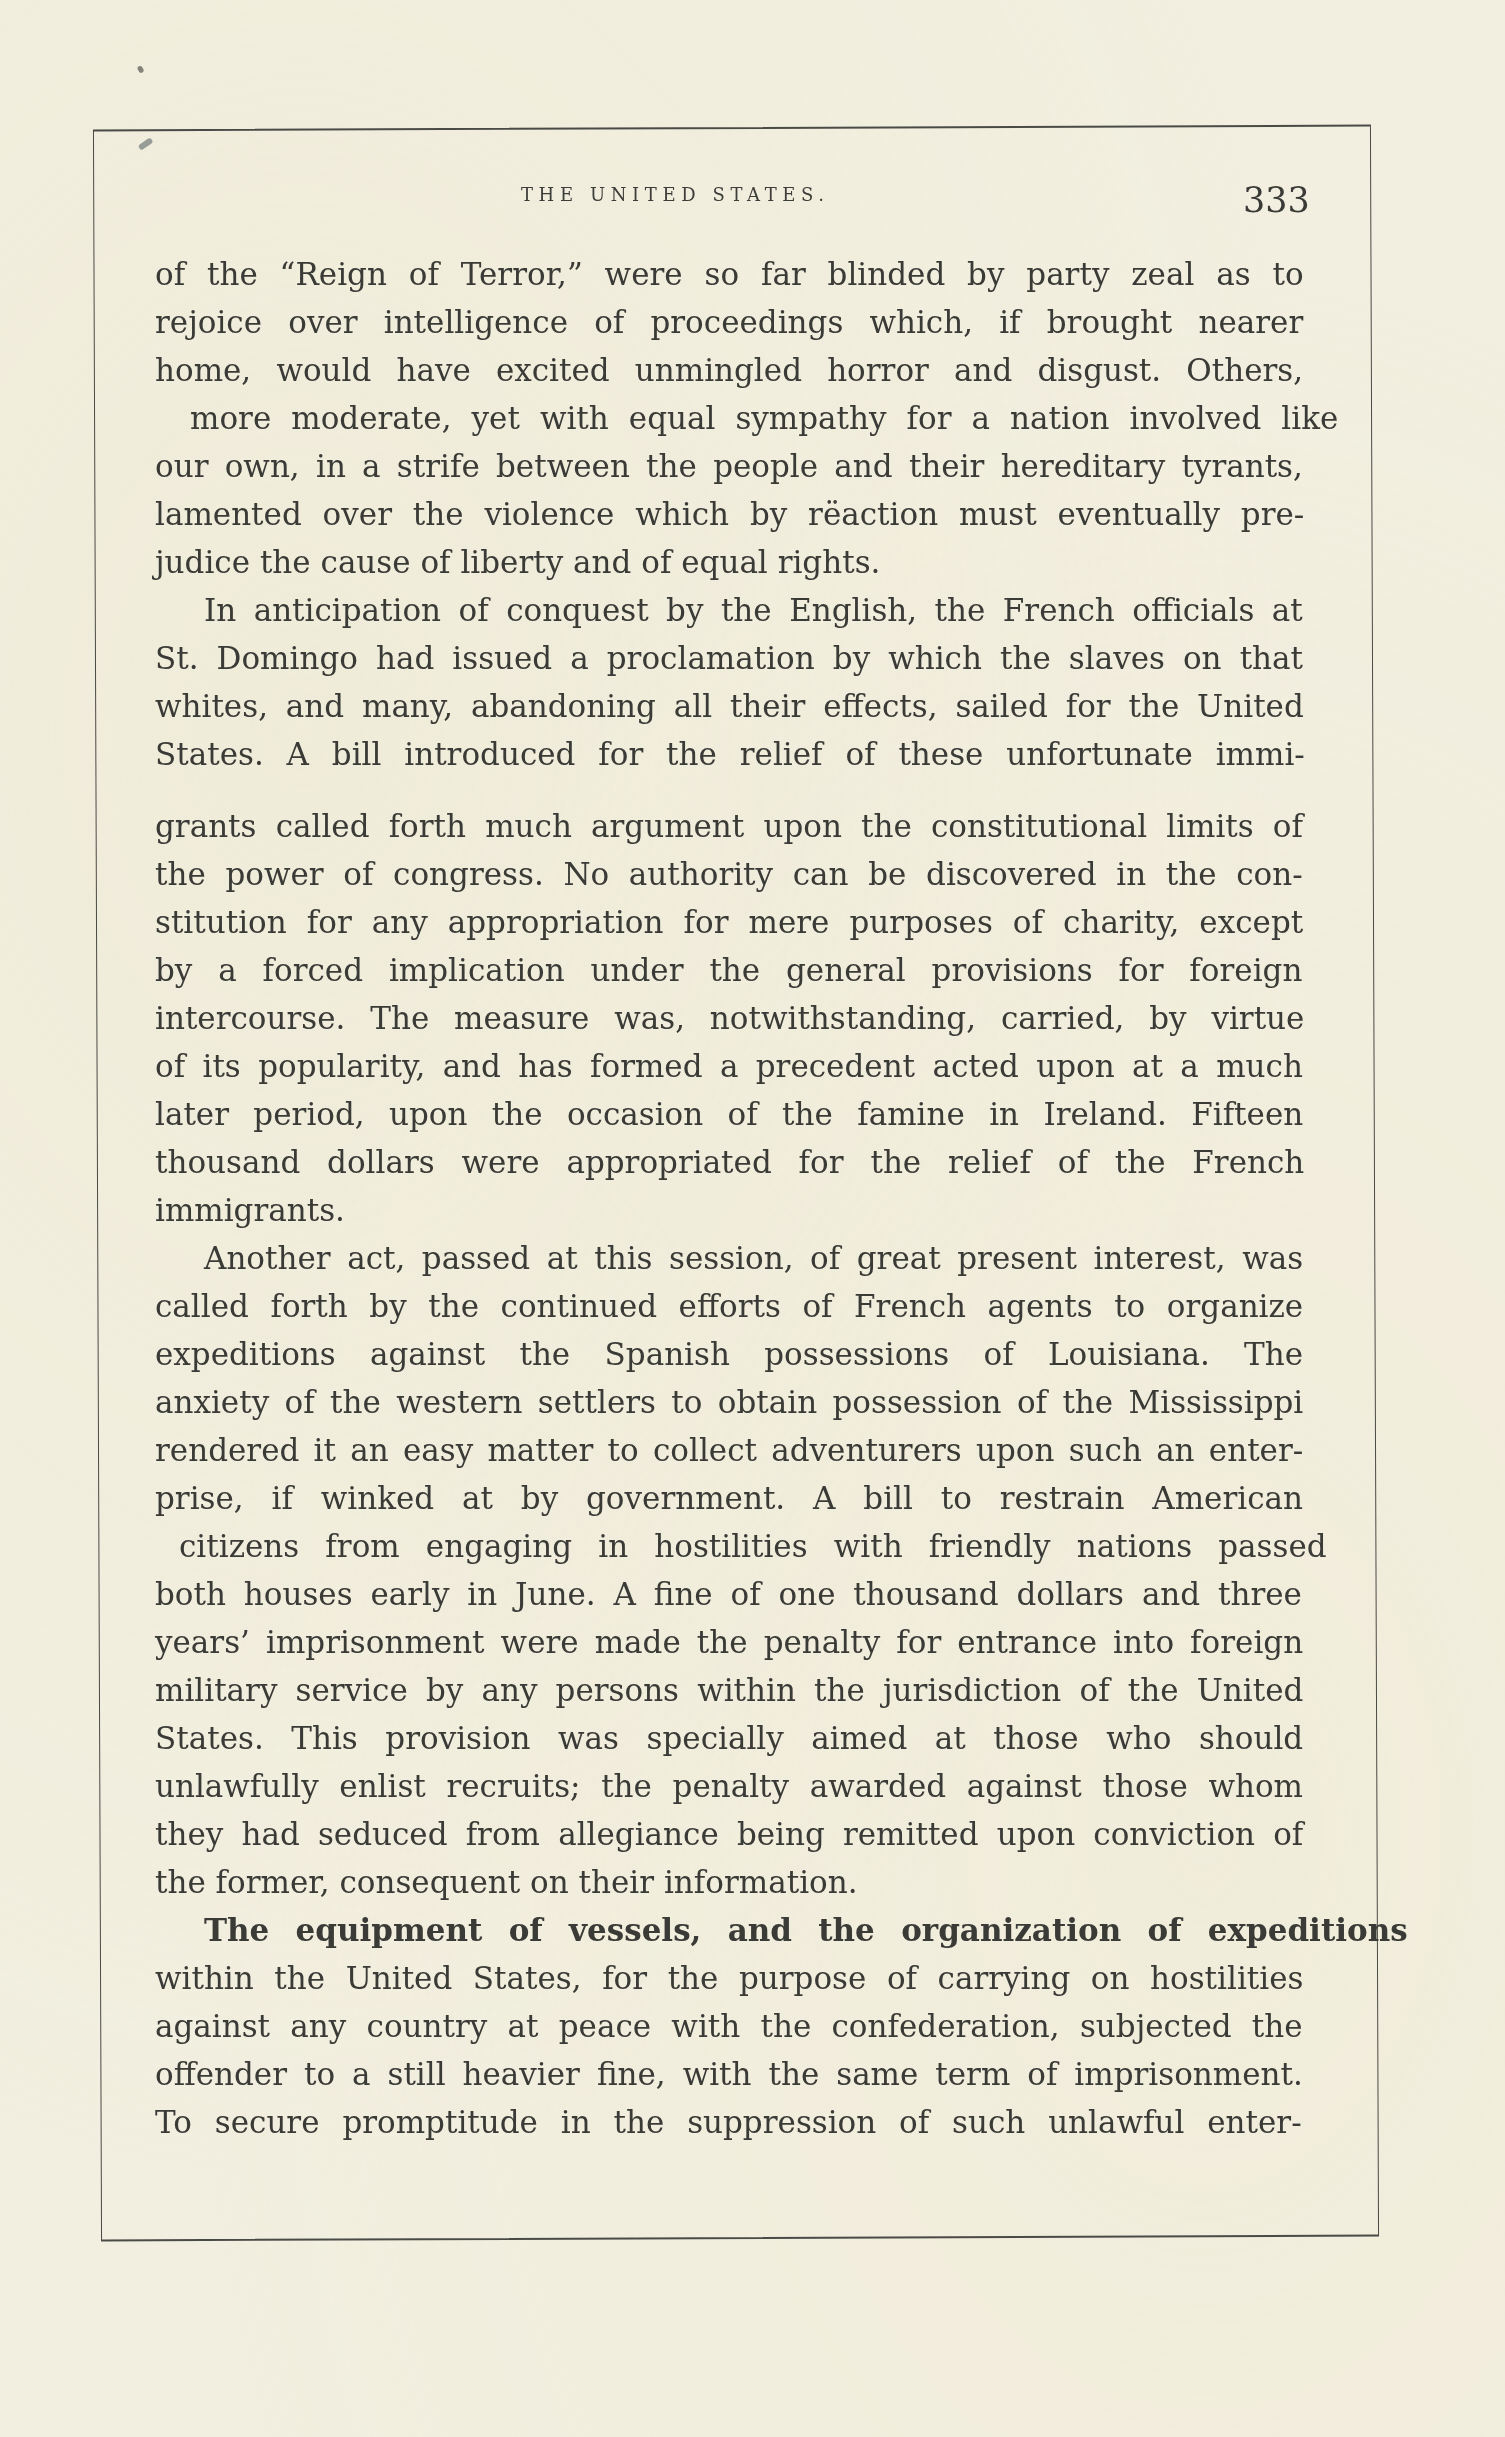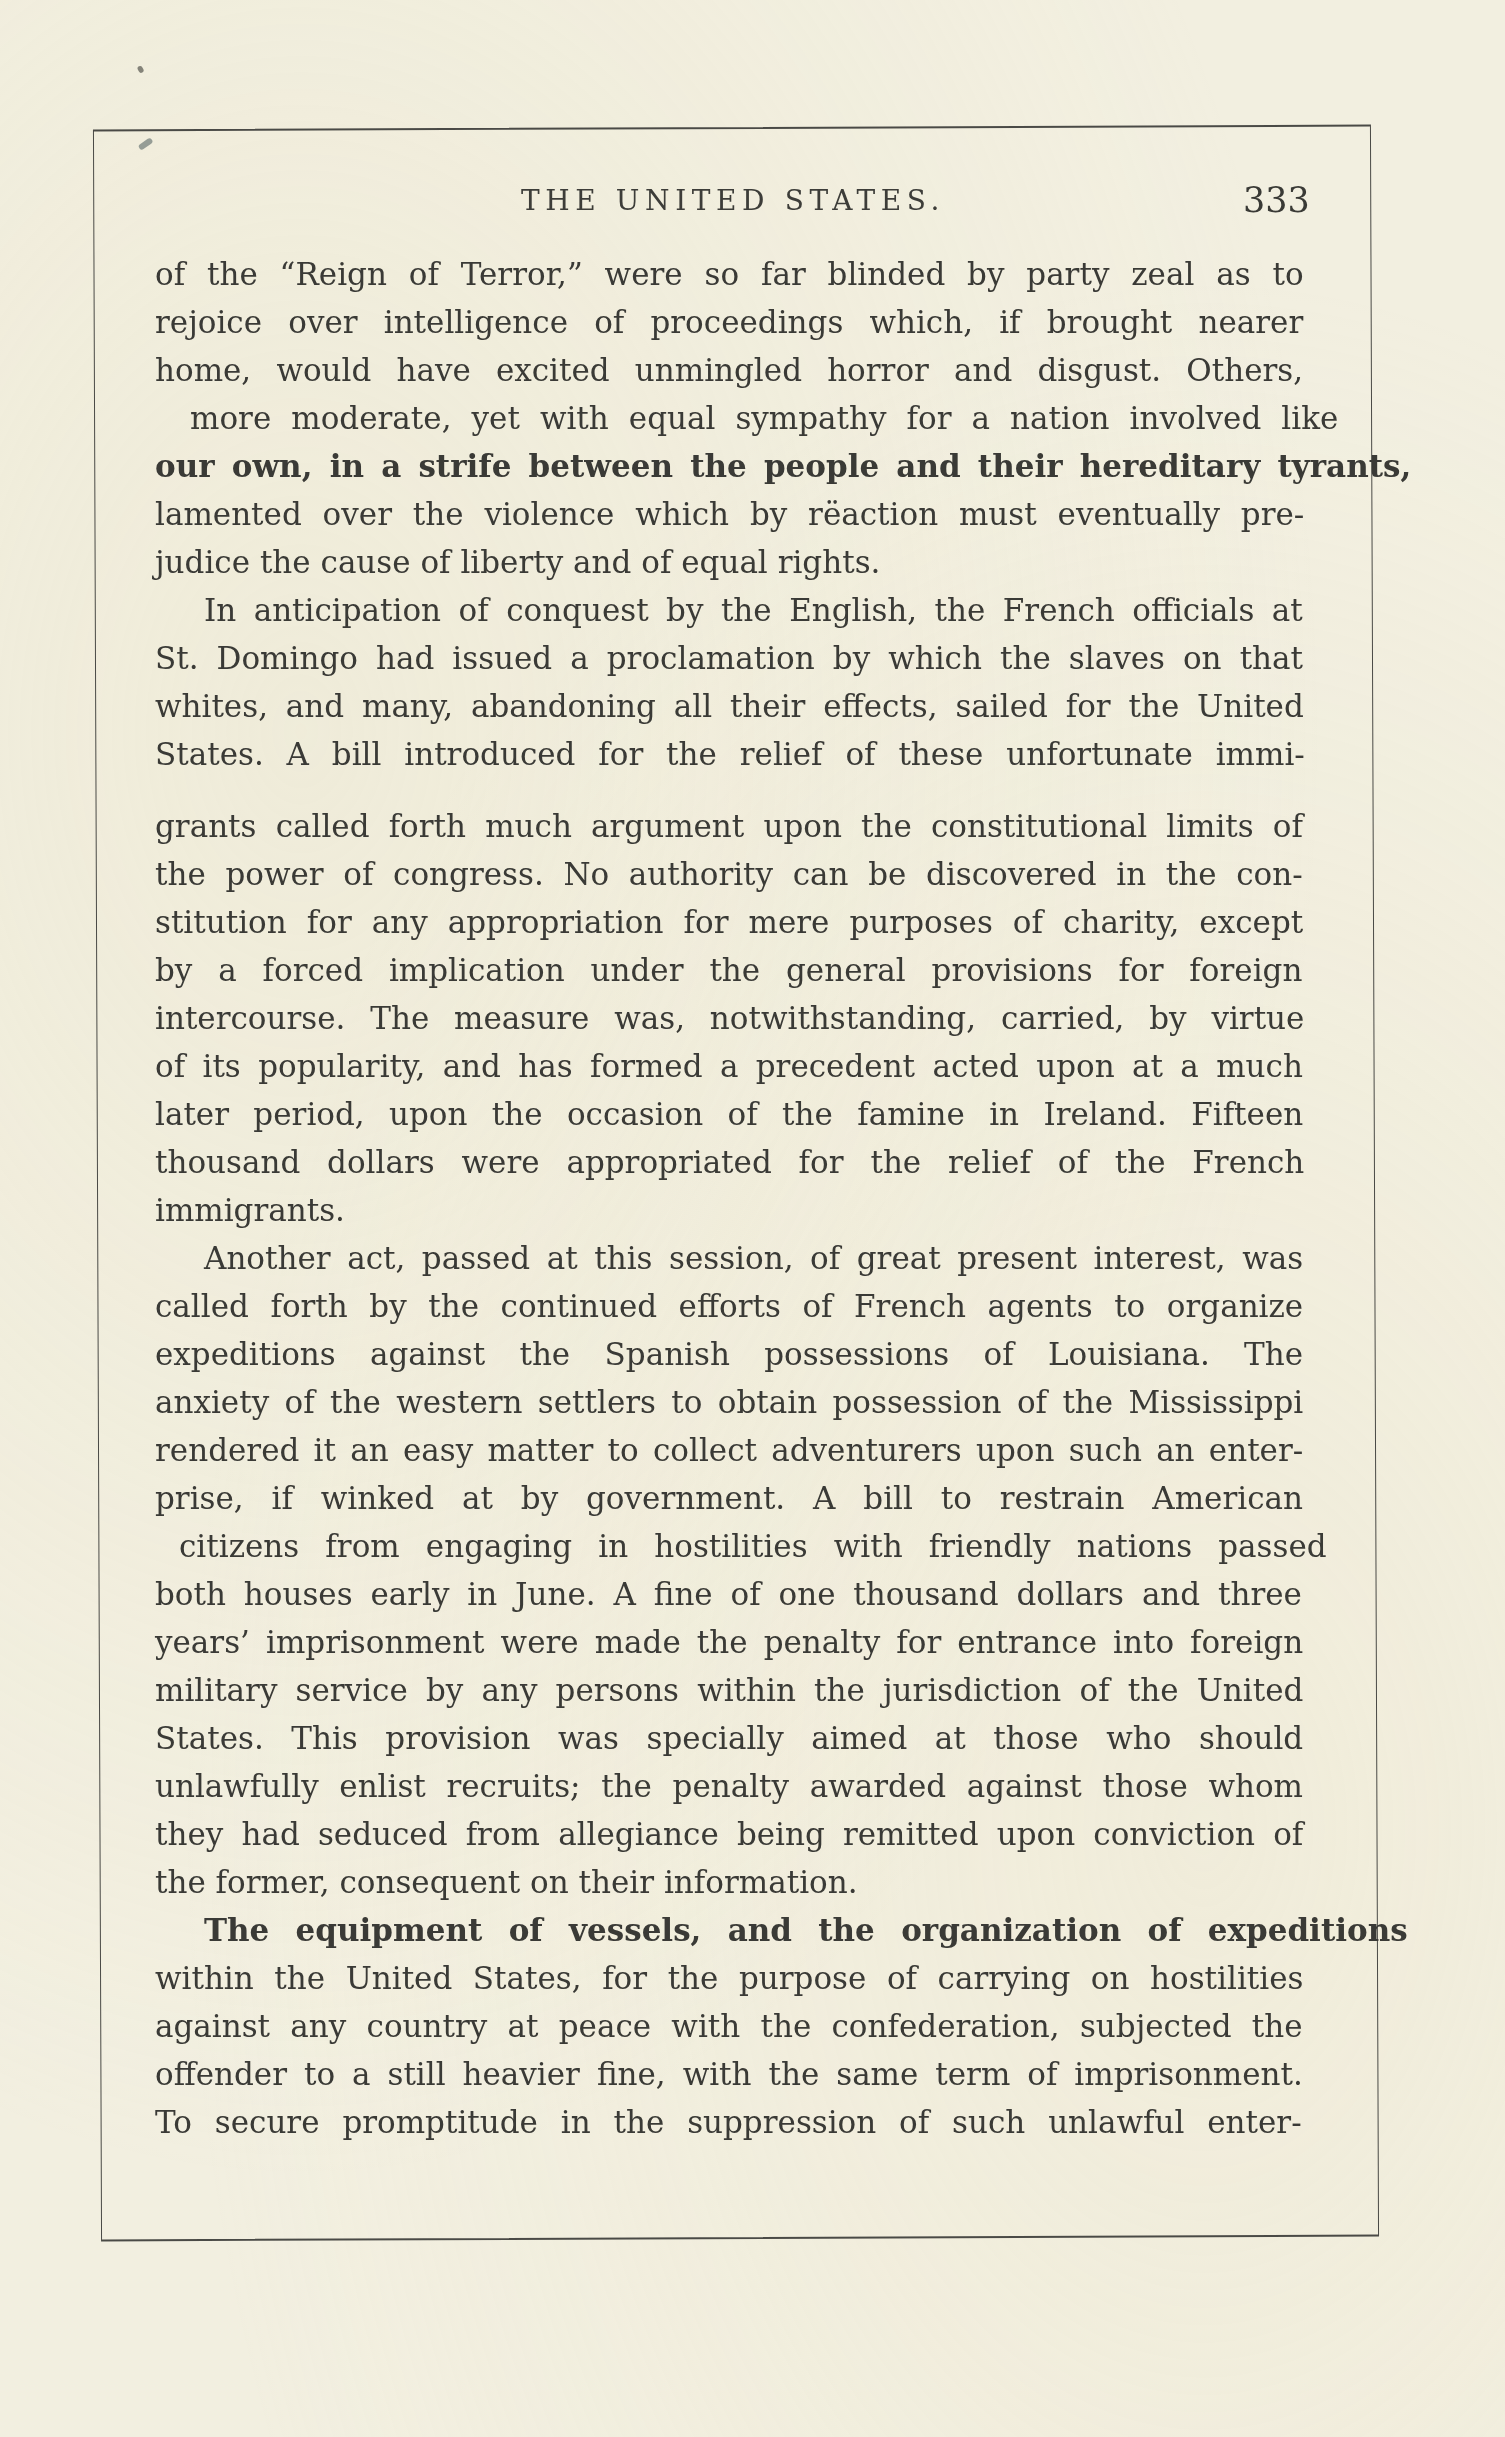--- a/index.html
+++ b/index.html
@@ -35,21 +35,21 @@
     position: absolute;
     background: #6f7a78;
     border-radius: 2.8px;
     opacity: 0.7;
   }
   .running-head {
     position: absolute;
     top: 184px;
     left: 521px;
     font-family: "DejaVu Serif", "Liberation Serif", serif;
-    font-size: 28px;
+    font-size: 18px;
     letter-spacing: 5.6px;
     color: #3d3d39;
     white-space: nowrap;
   }
   .page-number {
     position: absolute;
     top: 180px;
     left: 1243px;
     font-family: "DejaVu Serif", "Liberation Serif", serif;
     font-size: 35px;
@@ -85,21 +85,21 @@
 <div class="stray-mark" style="left:138px; top:66px; width:4.7px; height:6.6px; background:#55554f; transform:rotate(-30deg);"></div>
 
 <div class="running-head">THE UNITED STATES.</div>
 <div class="page-number">333</div>
 
 <div class="text-block" id="body-text">
     <span class="line" style="word-spacing: 12px; text-align-last: left;">of the “Reign of Terror,” were so far blinded by party zeal as to</span>
     <span class="line" style="word-spacing: 16.3px; text-align-last: left;">rejoice over intelligence of proceedings which, if brought nearer</span>
     <span class="line" style="word-spacing: 15.3px; text-align-last: left;">home, would have excited unmingled horror and disgust. Others,</span>
     <span class="line" style="word-spacing: 10.2px; text-align-last: left; margin-left: 35px;">more moderate, yet with equal sympathy for a nation involved like</span>
-    <span class="line" style="word-spacing: 6.4px; text-align-last: left; font-weight: bold;">our own, in a strife between the people and their hereditary tyrants,</span>
+    <span class="line" style="word-spacing: 6.4px; text-align-last: left;">our own, in a strife between the people and their hereditary tyrants,</span>
     <span class="line" style="word-spacing: 11px; text-align-last: left;">lamented over the violence which by rëaction must eventually pre-</span>
     <span class="line last">judice the cause of liberty and of equal rights.</span>
     <span class="line indent" style="word-spacing: 7.6px; text-align-last: left;">In anticipation of conquest by the English, the French officials at</span>
     <span class="line" style="word-spacing: 8.2px; text-align-last: left;">St. Domingo had issued a proclamation by which the slaves on that</span>
     <span class="line" style="word-spacing: 8px; text-align-last: left;">whites, and many, abandoning all their effects, sailed for the United</span>
     <span class="line" style="word-spacing: 13px; text-align-last: left;">States. A bill introduced for the relief of these unfortunate immi-</span>
     <span class="line" style="word-spacing: 9.3px; text-align-last: left; margin-top: 24px;">grants called forth much argument upon the constitutional limits of</span>
     <span class="line" style="word-spacing: 9.8px; text-align-last: left;">the power of congress. No authority can be discovered in the con-</span>
     <span class="line" style="word-spacing: 10.2px; text-align-last: left;">stitution for any appropriation for mere purposes of charity, except</span>
     <span class="line" style="word-spacing: 16px; text-align-last: left;">by a forced implication under the general provisions for foreign</span>

